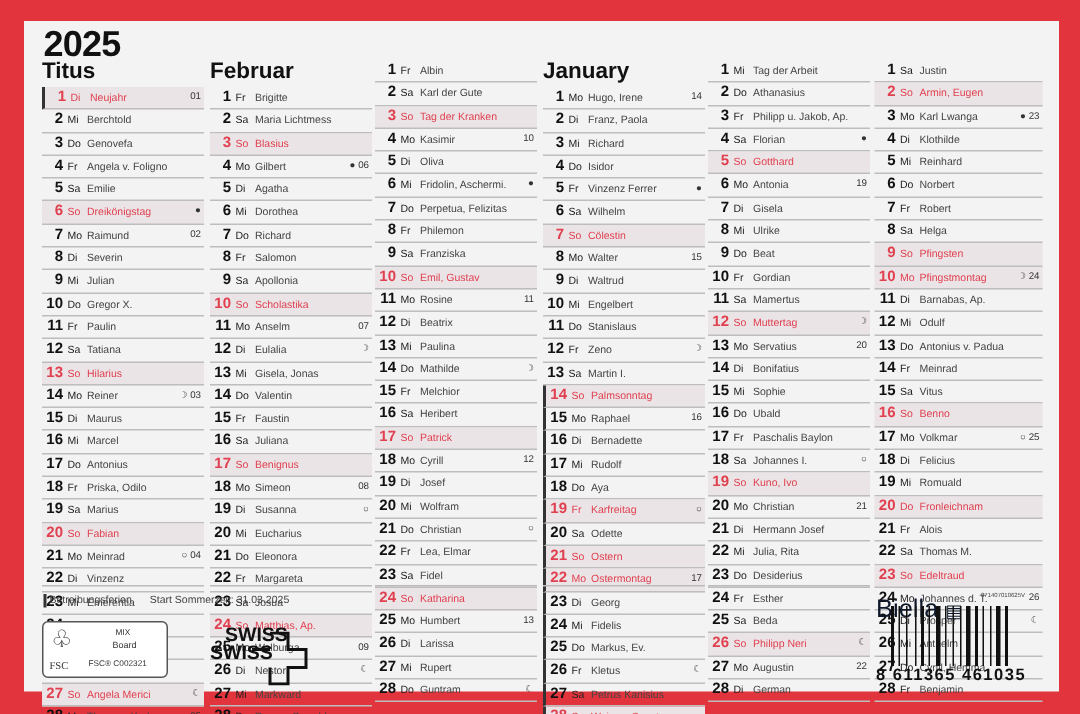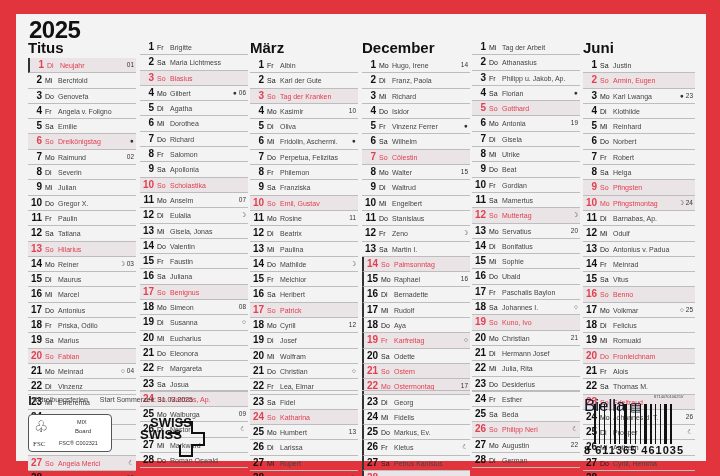--- a/index.html
+++ b/index.html
@@ -69,20 +69,21 @@
       <div class="row"><span class="d">21</span><span class="w">Mo</span><span class="n">Meinrad</span><span class="k">○ 04</span></div>
       <div class="row"><span class="d">22</span><span class="w">Di</span><span class="n">Vinzenz</span><span class="k"></span></div>
       <div class="row"><span class="d">23</span><span class="w">Mi</span><span class="n">Emerentia</span><span class="k"></span></div>
       <div class="row"><span class="d">24</span><span class="w">Do</span><span class="n">Franz v. Sales</span><span class="k"></span></div>
       <div class="row"><span class="d">25</span><span class="w">Fr</span><span class="n">Pauli Bekehrung</span><span class="k"></span></div>
       <div class="row"><span class="d">26</span><span class="w">Sa</span><span class="n">Paula, Titus</span><span class="k"></span></div>
       <div class="row sun"><span class="d">27</span><span class="w">So</span><span class="n">Angela Merici</span><span class="k">☾</span></div>
       <div class="row"><span class="d">28</span><span class="w">Mo</span><span class="n">Thomas, Karl</span><span class="k">05</span></div>
     </div>
     <div class="month" style="left: 140px; width: 108px;">
+      <h2>Februar</h2>
       <div class="row"><span class="d">1</span><span class="w">Fr</span><span class="n">Brigitte</span><span class="k"></span></div>
       <div class="row"><span class="d">2</span><span class="w">Sa</span><span class="n">Maria Lichtmess</span><span class="k"></span></div>
       <div class="row sun"><span class="d">3</span><span class="w">So</span><span class="n">Blasius</span><span class="k"></span></div>
       <div class="row"><span class="d">4</span><span class="w">Mo</span><span class="n">Gilbert</span><span class="k">● 06</span></div>
       <div class="row"><span class="d">5</span><span class="w">Di</span><span class="n">Agatha</span><span class="k"></span></div>
       <div class="row"><span class="d">6</span><span class="w">Mi</span><span class="n">Dorothea</span><span class="k"></span></div>
       <div class="row"><span class="d">7</span><span class="w">Do</span><span class="n">Richard</span><span class="k"></span></div>
       <div class="row"><span class="d">8</span><span class="w">Fr</span><span class="n">Salomon</span><span class="k"></span></div>
       <div class="row"><span class="d">9</span><span class="w">Sa</span><span class="n">Apollonia</span><span class="k"></span></div>
       <div class="row sun"><span class="d">10</span><span class="w">So</span><span class="n">Scholastika</span><span class="k"></span></div>
@@ -99,21 +100,20 @@
       <div class="row"><span class="d">21</span><span class="w">Do</span><span class="n">Eleonora</span><span class="k"></span></div>
       <div class="row"><span class="d">22</span><span class="w">Fr</span><span class="n">Margareta</span><span class="k"></span></div>
       <div class="row"><span class="d">23</span><span class="w">Sa</span><span class="n">Josua</span><span class="k"></span></div>
       <div class="row sun"><span class="d">24</span><span class="w">So</span><span class="n">Matthias, Ap.</span><span class="k"></span></div>
       <div class="row"><span class="d">25</span><span class="w">Mo</span><span class="n">Walburga</span><span class="k">09</span></div>
       <div class="row"><span class="d">26</span><span class="w">Di</span><span class="n">Nestor</span><span class="k">☾</span></div>
       <div class="row"><span class="d">27</span><span class="w">Mi</span><span class="n">Markward</span><span class="k"></span></div>
       <div class="row"><span class="d">28</span><span class="w">Do</span><span class="n">Roman Oswald</span><span class="k"></span></div>
     </div>
     <div class="month" style="left: 250px; width: 108px;">
-      <h2>März</h2>
       <div class="row"><span class="d">1</span><span class="w">Fr</span><span class="n">Albin</span><span class="k"></span></div>
       <div class="row"><span class="d">2</span><span class="w">Sa</span><span class="n">Karl der Gute</span><span class="k"></span></div>
       <div class="row sun"><span class="d">3</span><span class="w">So</span><span class="n">Tag der Kranken</span><span class="k"></span></div>
       <div class="row"><span class="d">4</span><span class="w">Mo</span><span class="n">Kasimir</span><span class="k">10</span></div>
       <div class="row"><span class="d">5</span><span class="w">Di</span><span class="n">Oliva</span><span class="k"></span></div>
       <div class="row"><span class="d">6</span><span class="w">Mi</span><span class="n">Fridolin, Aschermi.</span><span class="k">●</span></div>
       <div class="row"><span class="d">7</span><span class="w">Do</span><span class="n">Perpetua, Felizitas</span><span class="k"></span></div>
       <div class="row"><span class="d">8</span><span class="w">Fr</span><span class="n">Philemon</span><span class="k"></span></div>
       <div class="row"><span class="d">9</span><span class="w">Sa</span><span class="n">Franziska</span><span class="k"></span></div>
       <div class="row sun"><span class="d">10</span><span class="w">So</span><span class="n">Emil, Gustav</span><span class="k"></span></div>
@@ -130,21 +130,21 @@
       <div class="row"><span class="d">21</span><span class="w">Do</span><span class="n">Christian</span><span class="k">○</span></div>
       <div class="row"><span class="d">22</span><span class="w">Fr</span><span class="n">Lea, Elmar</span><span class="k"></span></div>
       <div class="row"><span class="d">23</span><span class="w">Sa</span><span class="n">Fidel</span><span class="k"></span></div>
       <div class="row sun"><span class="d">24</span><span class="w">So</span><span class="n">Katharina</span><span class="k"></span></div>
       <div class="row"><span class="d">25</span><span class="w">Mo</span><span class="n">Humbert</span><span class="k">13</span></div>
       <div class="row"><span class="d">26</span><span class="w">Di</span><span class="n">Larissa</span><span class="k"></span></div>
       <div class="row"><span class="d">27</span><span class="w">Mi</span><span class="n">Rupert</span><span class="k"></span></div>
       <div class="row"><span class="d">28</span><span class="w">Do</span><span class="n">Guntram</span><span class="k">☾</span></div>
     </div>
     <div class="month" style="left: 362px; width: 108px;">
-      <h2>December</h2>
+      <h2>January</h2>
       <div class="row"><span class="d">1</span><span class="w">Mo</span><span class="n">Hugo, Irene</span><span class="k">14</span></div>
       <div class="row"><span class="d">2</span><span class="w">Di</span><span class="n">Franz, Paola</span><span class="k"></span></div>
       <div class="row"><span class="d">3</span><span class="w">Mi</span><span class="n">Richard</span><span class="k"></span></div>
       <div class="row"><span class="d">4</span><span class="w">Do</span><span class="n">Isidor</span><span class="k"></span></div>
       <div class="row"><span class="d">5</span><span class="w">Fr</span><span class="n">Vinzenz Ferrer</span><span class="k">●</span></div>
       <div class="row"><span class="d">6</span><span class="w">Sa</span><span class="n">Wilhelm</span><span class="k"></span></div>
       <div class="row sun"><span class="d">7</span><span class="w">So</span><span class="n">Cölestin</span><span class="k"></span></div>
       <div class="row"><span class="d">8</span><span class="w">Mo</span><span class="n">Walter</span><span class="k">15</span></div>
       <div class="row"><span class="d">9</span><span class="w">Di</span><span class="n">Waltrud</span><span class="k"></span></div>
       <div class="row"><span class="d">10</span><span class="w">Mi</span><span class="n">Engelbert</span><span class="k"></span></div>
@@ -191,21 +191,20 @@
       <div class="row"><span class="d">21</span><span class="w">Di</span><span class="n">Hermann Josef</span><span class="k"></span></div>
       <div class="row"><span class="d">22</span><span class="w">Mi</span><span class="n">Julia, Rita</span><span class="k"></span></div>
       <div class="row"><span class="d">23</span><span class="w">Do</span><span class="n">Desiderius</span><span class="k"></span></div>
       <div class="row"><span class="d">24</span><span class="w">Fr</span><span class="n">Esther</span><span class="k"></span></div>
       <div class="row"><span class="d">25</span><span class="w">Sa</span><span class="n">Beda</span><span class="k"></span></div>
       <div class="row sun"><span class="d">26</span><span class="w">So</span><span class="n">Philipp Neri</span><span class="k">☾</span></div>
       <div class="row"><span class="d">27</span><span class="w">Mo</span><span class="n">Augustin</span><span class="k">22</span></div>
       <div class="row"><span class="d">28</span><span class="w">Di</span><span class="n">German</span><span class="k"></span></div>
     </div>
     <div class="month" style="left: 583px; width: 112px;">
-      <h2>Juni</h2>
       <div class="row"><span class="d">1</span><span class="w">Sa</span><span class="n">Justin</span><span class="k"></span></div>
       <div class="row sun"><span class="d">2</span><span class="w">So</span><span class="n">Armin, Eugen</span><span class="k"></span></div>
       <div class="row"><span class="d">3</span><span class="w">Mo</span><span class="n">Karl Lwanga</span><span class="k">● 23</span></div>
       <div class="row"><span class="d">4</span><span class="w">Di</span><span class="n">Klothilde</span><span class="k"></span></div>
       <div class="row"><span class="d">5</span><span class="w">Mi</span><span class="n">Reinhard</span><span class="k"></span></div>
       <div class="row"><span class="d">6</span><span class="w">Do</span><span class="n">Norbert</span><span class="k"></span></div>
       <div class="row"><span class="d">7</span><span class="w">Fr</span><span class="n">Robert</span><span class="k"></span></div>
       <div class="row"><span class="d">8</span><span class="w">Sa</span><span class="n">Helga</span><span class="k"></span></div>
       <div class="row sun"><span class="d">9</span><span class="w">So</span><span class="n">Pfingsten</span><span class="k"></span></div>
       <div class="row sun"><span class="d">10</span><span class="w">Mo</span><span class="n">Pfingstmontag</span><span class="k">☽ 24</span></div>

